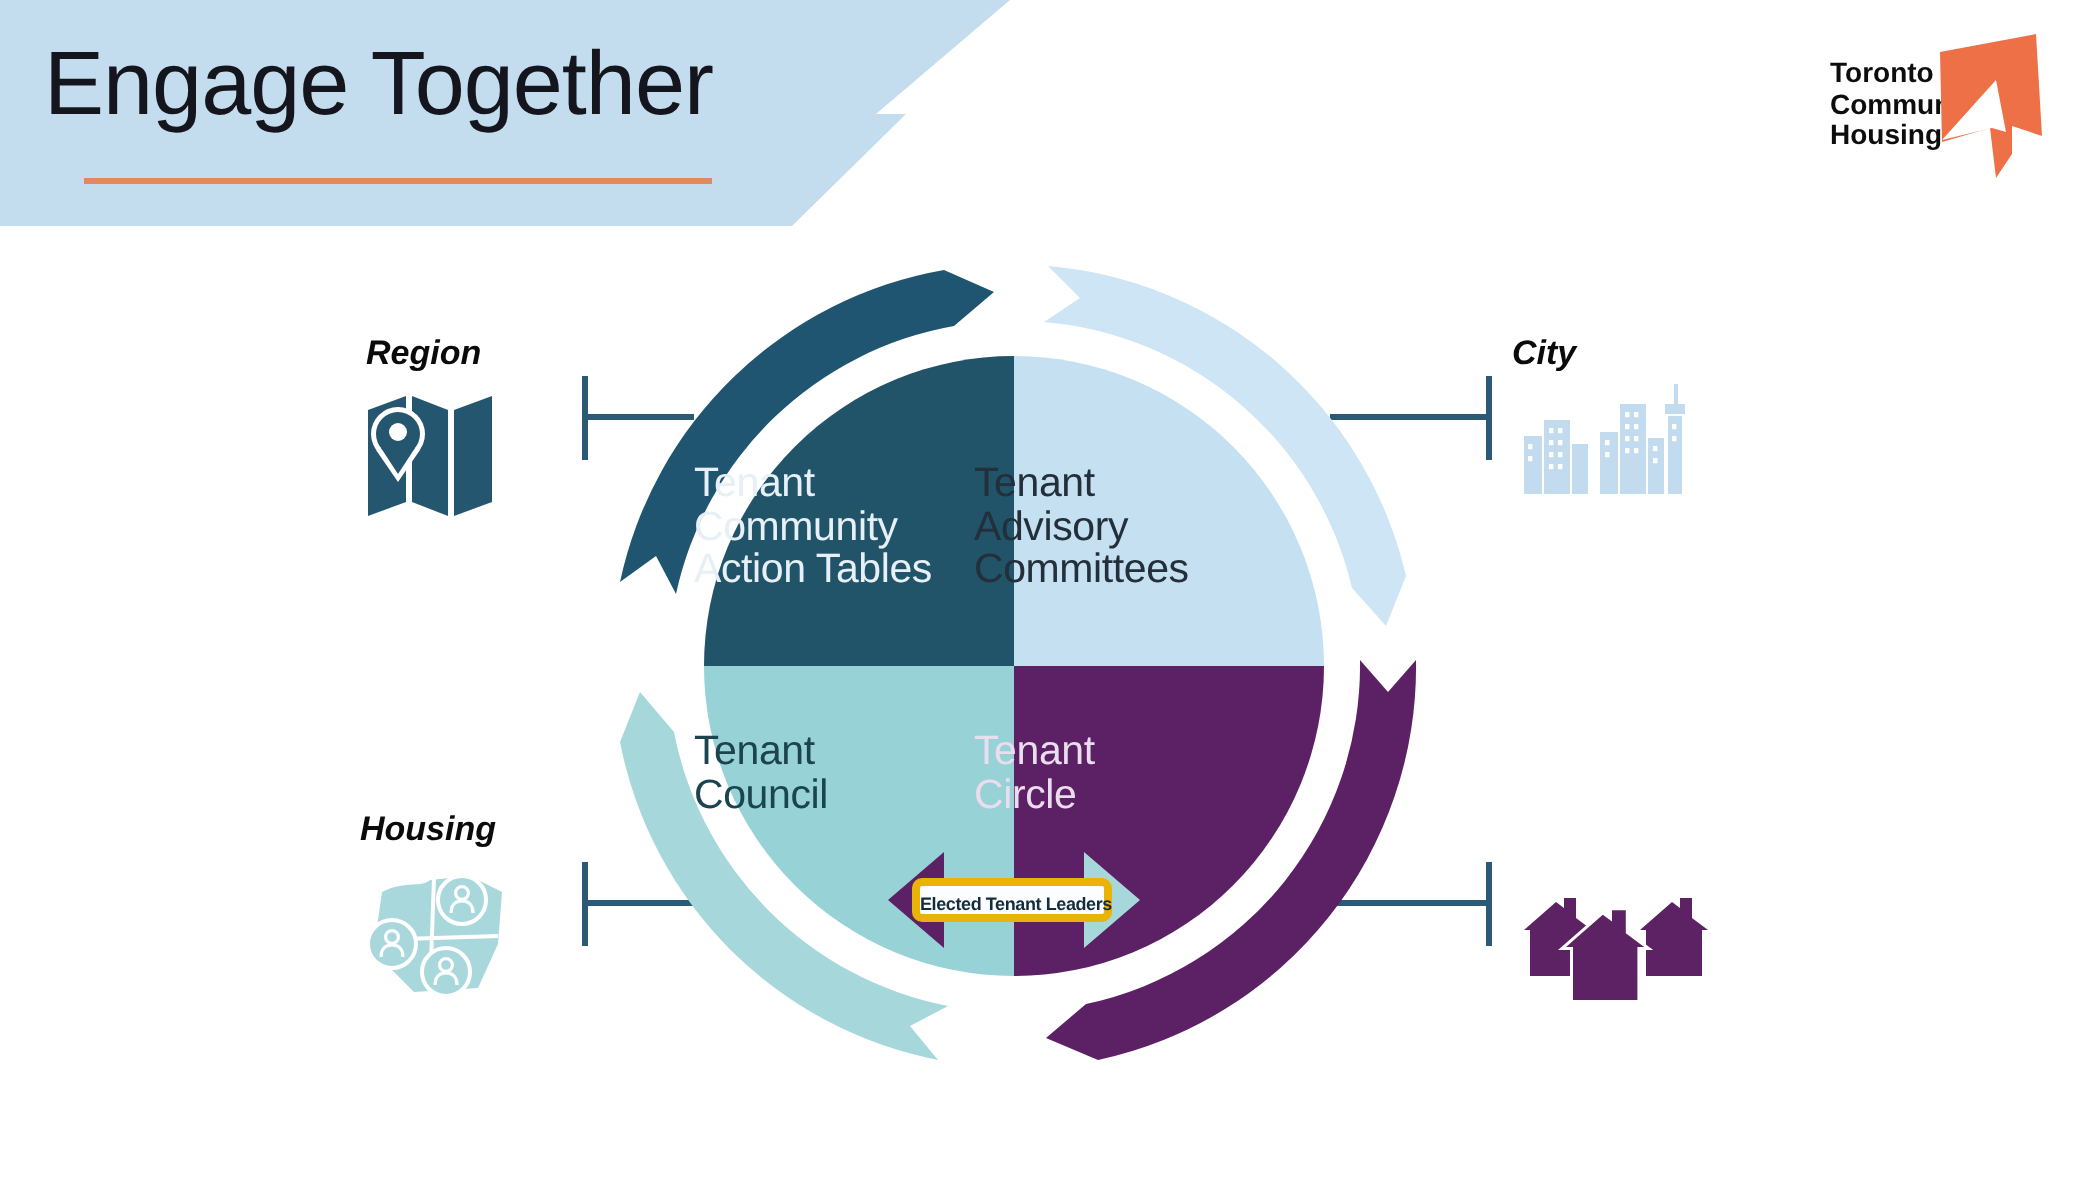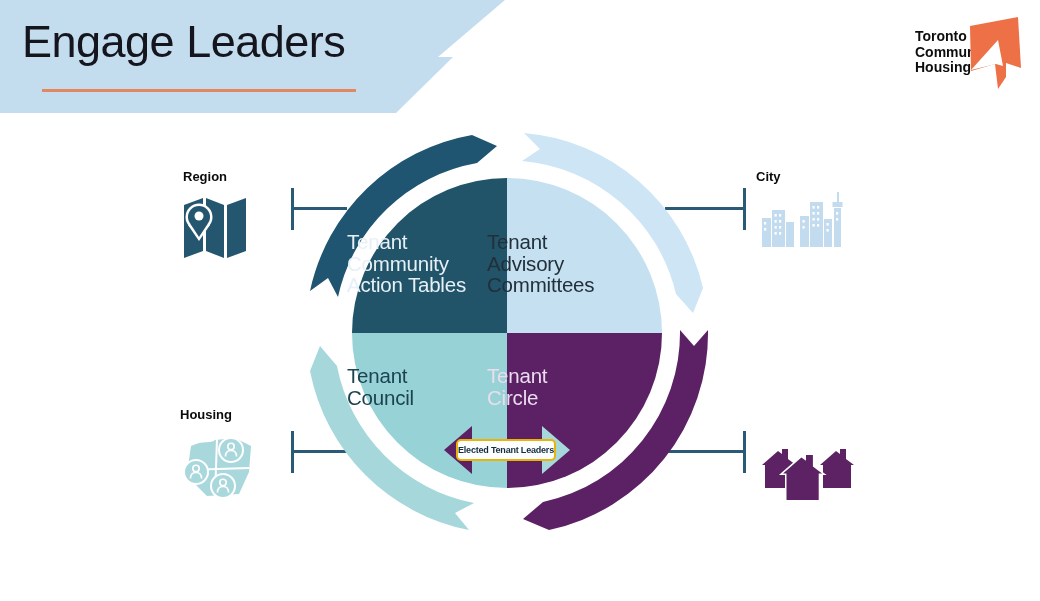--- a/index.html
+++ b/index.html
@@ -33,48 +33,48 @@
   .quad-text{
     position:absolute;width:180px;text-align:left;font-size:20.5px;
     line-height:21.5px;white-space:pre-line;letter-spacing:-0.2px;
   }
   .qt-tl{left:347px;top:231px;color:#e7f0f6;}
   .qt-tr{left:487px;top:231px;color:#232f3a;}
   .qt-bl{left:347px;top:365px;color:#1c4350;}
   .qt-br{left:487px;top:365px;color:#e9ddee;}
   
   .ctx-label{
-    position:absolute;font-size:13px;font-weight:700;color:#0b0b0b;
-    line-height:18px;white-space:pre-line;
+    position:absolute;font-size:17px;font-weight:700;color:#0b0b0b;
+    line-height:18px;white-space:pre-line;font-style:italic;
   }
   .lb-region{left:183px;top:168px;}
   .lb-city{left:756px;top:168px;}
   .lb-district{left:180px;top:406px;}
   .lb-building{left:766px;top:401px;}
   
   .icon{position:absolute;}
   .ic-map{left:184px;top:193px;}
   .ic-city{left:762px;top:192px;}
   .ic-district{left:183px;top:436px;}
   .ic-houses{left:762px;top:440px;}
   
   .badge{
     position:absolute;left:456px;top:439px;width:100px;height:22px;
-    box-sizing:border-box;background:#fbfdff;border:2px solid #eab308;
+    box-sizing:border-box;background:#fbfdff;border:4px solid #eab308;
     border-radius:5px;color:#142c3b;font-size:9px;font-weight:700;
     letter-spacing:-0.2px;line-height:18px;text-align:center;white-space:nowrap;
   }
 </style>
 </head>
 <body>
 
 <div id="slide">
 
   <div class="banner"></div>
-  <div class="title">Engage Leaders</div>
+  <div class="title">Engage Together</div>
   <div class="title-rule"></div>
 
   <div class="logo-text">Toronto
 Community
 Housing</div>
   <svg class="logo-mark" width="62" height="80" viewBox="0 0 62 80">
     <path fill="#ee7046" d="M7 12 L55 3 L58 54 L43 49 L43 63 L35 75 L32 50 L8 57 Z"></path>
     <path fill="#ffffff" d="M8 56 L35 26 L40 52 L33 50 Z"></path>
   </svg>
 

